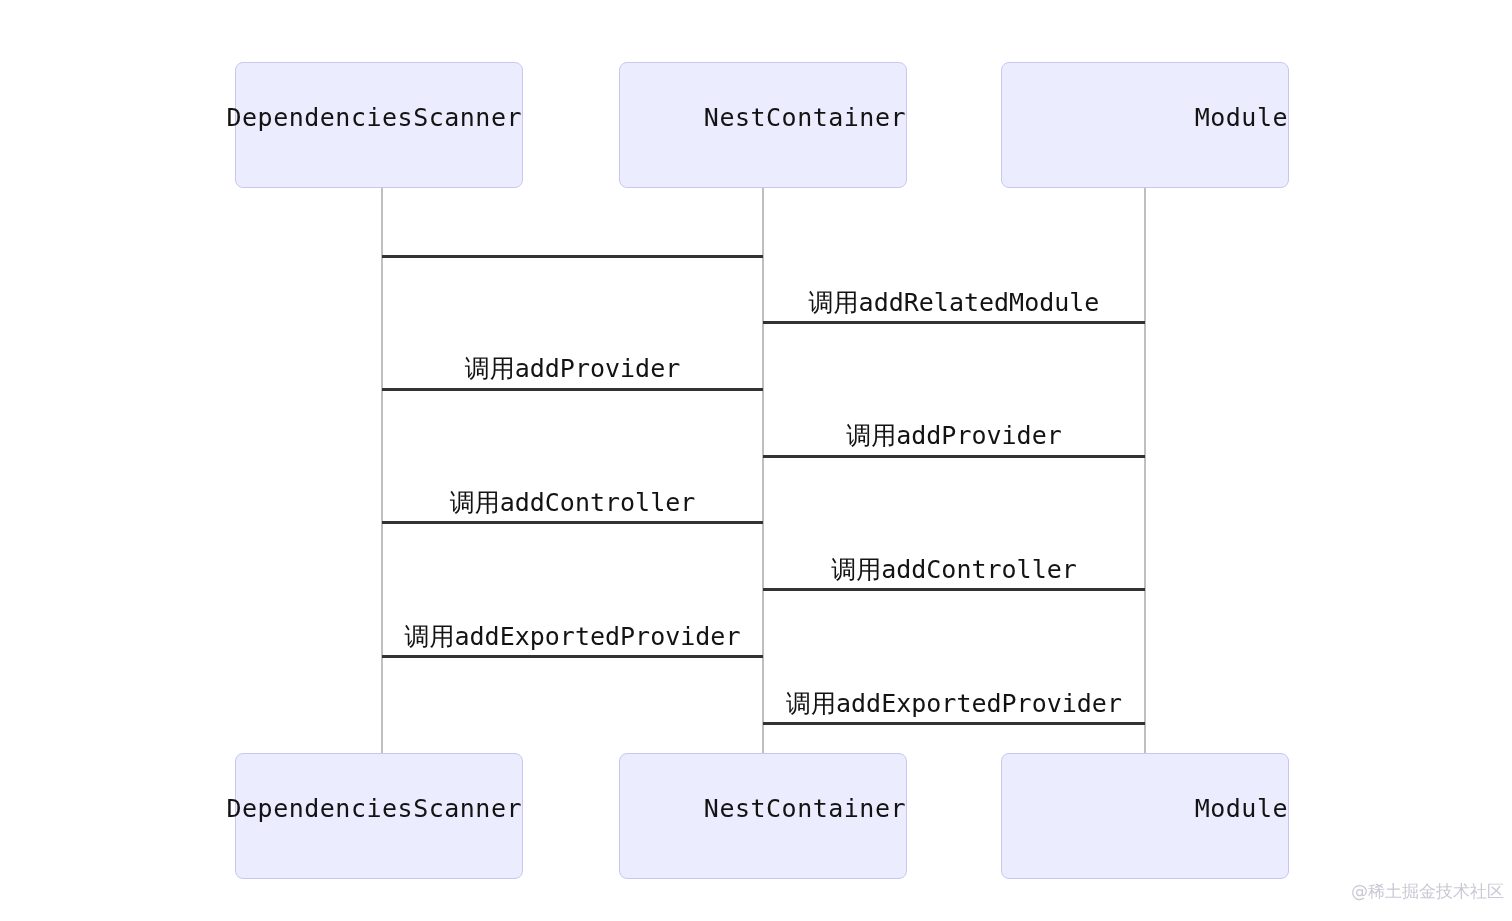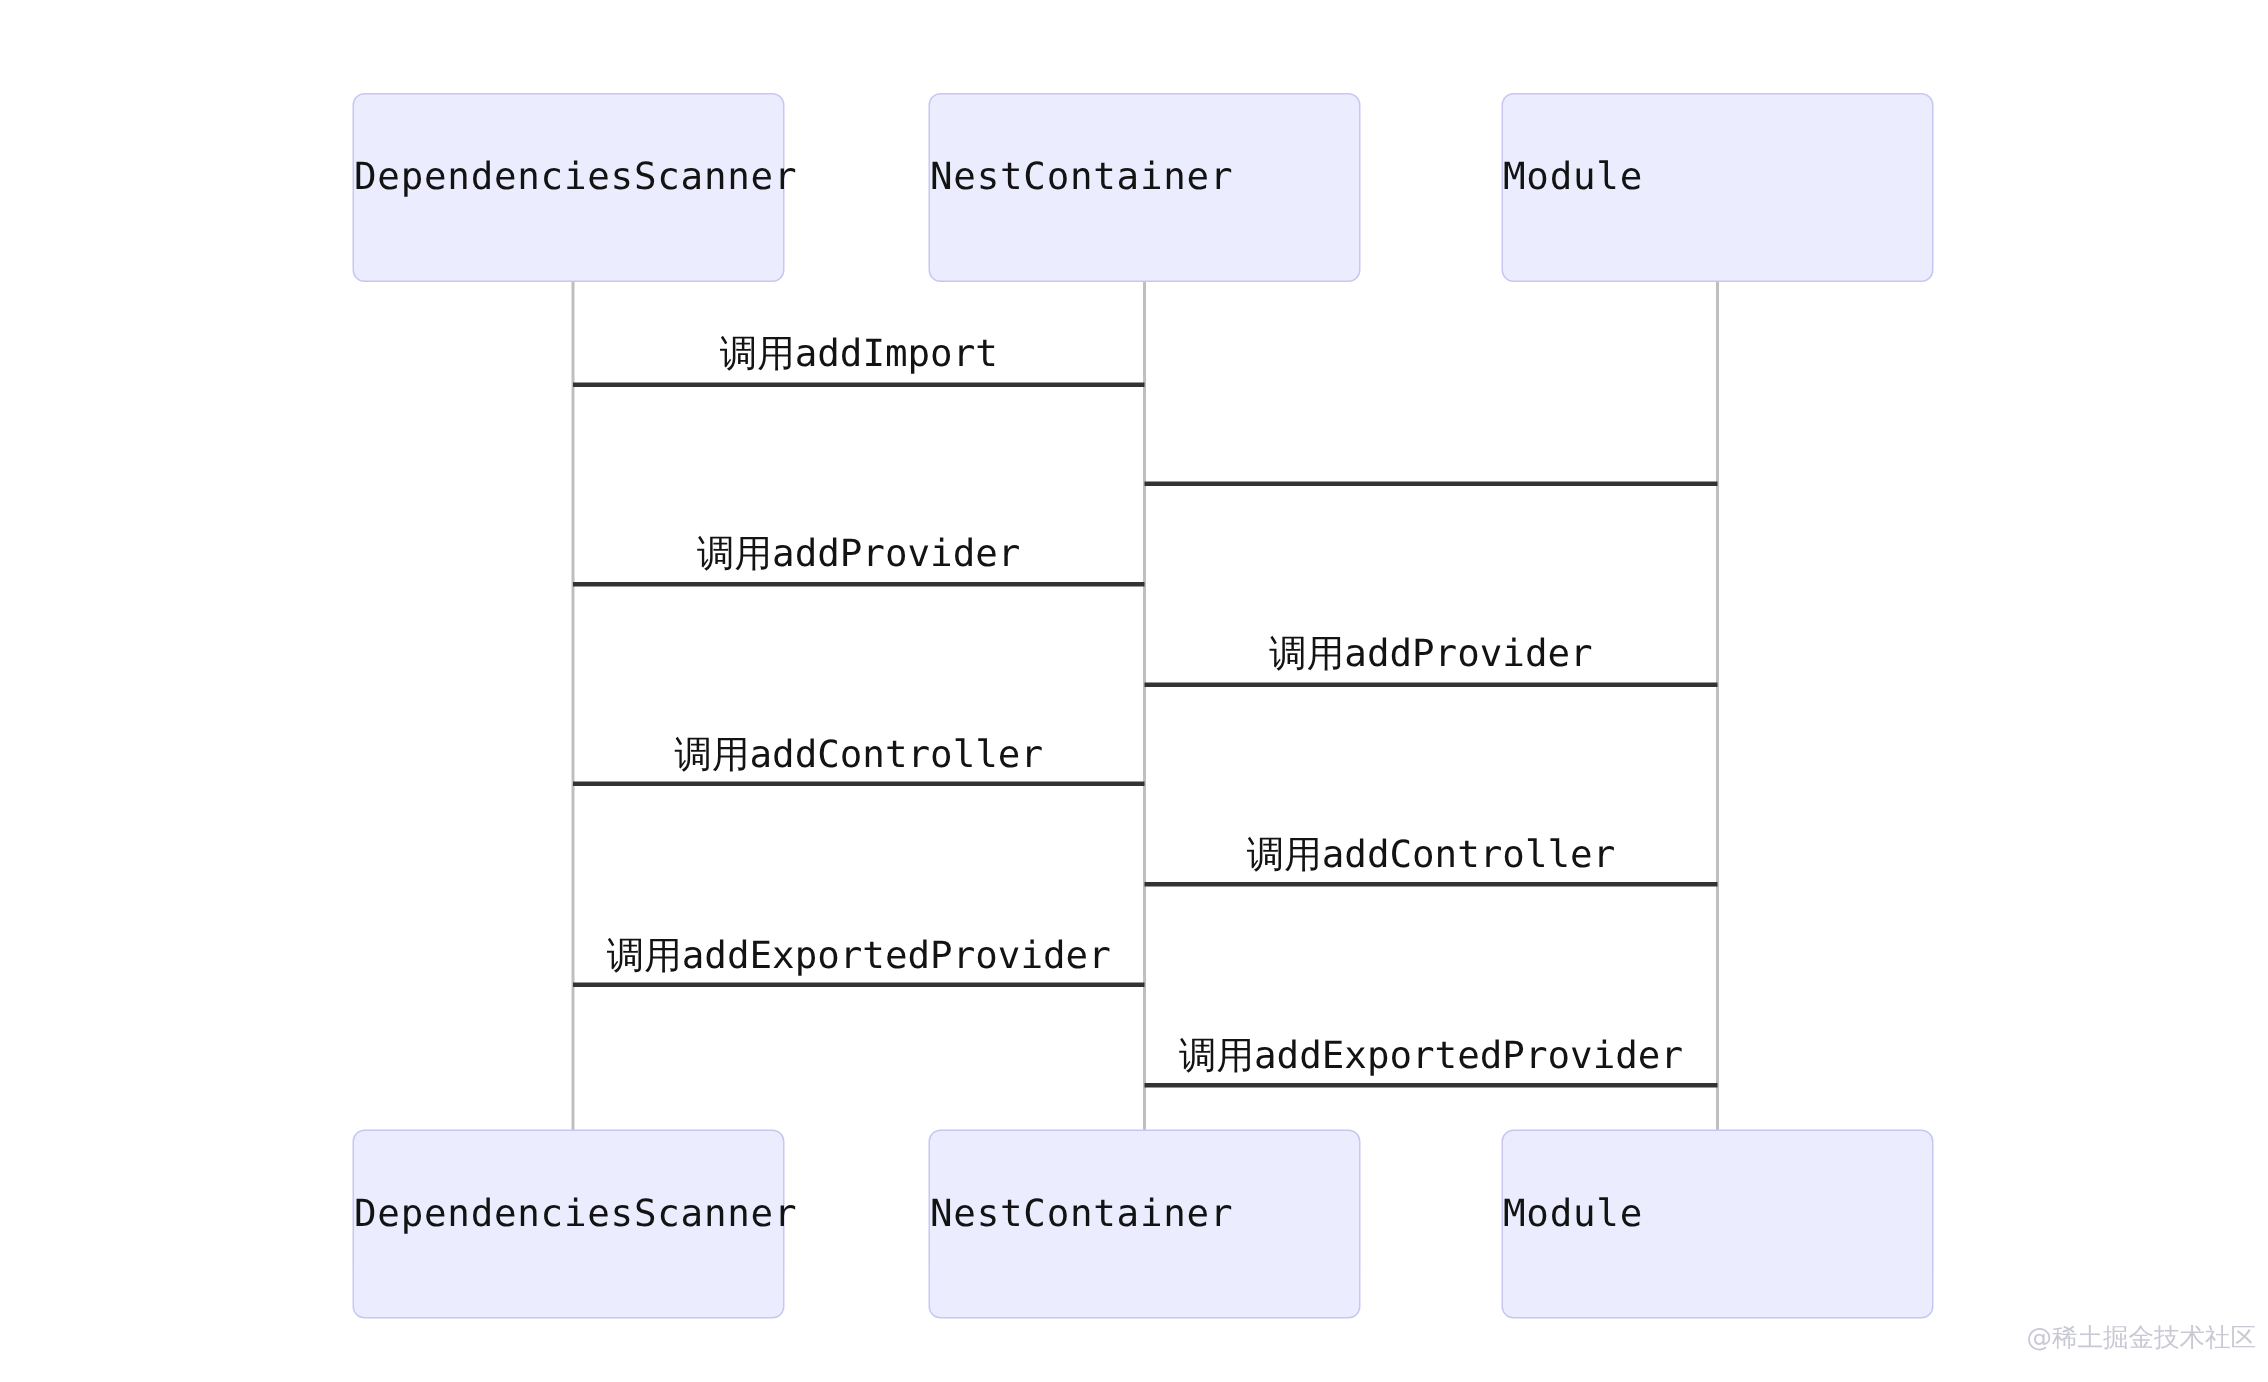--- a/index.html
+++ b/index.html
@@ -20,21 +20,21 @@
 
   
   .actor-box {
     position: absolute;
     box-sizing: border-box;
     background: #ECECFF;
     border: 1px solid #C7C7F2;
     border-radius: 8px;
     display: flex;
     align-items: center;
-    justify-content: flex-start;
+    justify-content: flex-end;
   }
   .actor-label {
     font-family: "DejaVu Sans Mono", monospace;
     font-size: 25px;
     color: #131313;
     letter-spacing: 0.5px;
     white-space: nowrap;
     position: relative;
     top: -8px;
   }
@@ -86,23 +86,23 @@
     <span class="actor-label">DependenciesScanner</span>
   </div>
   <div class="actor-box" style="left:619px; top:62px; width:288px; height:126px;">
     <span class="actor-label">NestContainer</span>
   </div>
   <div class="actor-box" style="left:1001px; top:62px; width:288px; height:126px;">
     <span class="actor-label">Module</span>
   </div>
 
   <div class="msg-line" style="left:382px; top:255px; width:381px;"></div>
-  <div class="msg-label" style="left:382px; top:219px; width:381px;">调用addImport</div>
 
   <div class="msg-line" style="left:763px; top:321px; width:382px;"></div>
+  <div class="msg-label" style="left:763px; top:286px; width:382px;">调用addRelatedModule</div>
 
   <div class="msg-line" style="left:382px; top:388px; width:381px;"></div>
   <div class="msg-label" style="left:382px; top:352px; width:381px;">调用addProvider</div>
 
   <div class="msg-line" style="left:763px; top:455px; width:382px;"></div>
   <div class="msg-label" style="left:763px; top:419px; width:382px;">调用addProvider</div>
 
   <div class="msg-line" style="left:382px; top:521px; width:381px;"></div>
   <div class="msg-label" style="left:382px; top:486px; width:381px;">调用addController</div>
 

